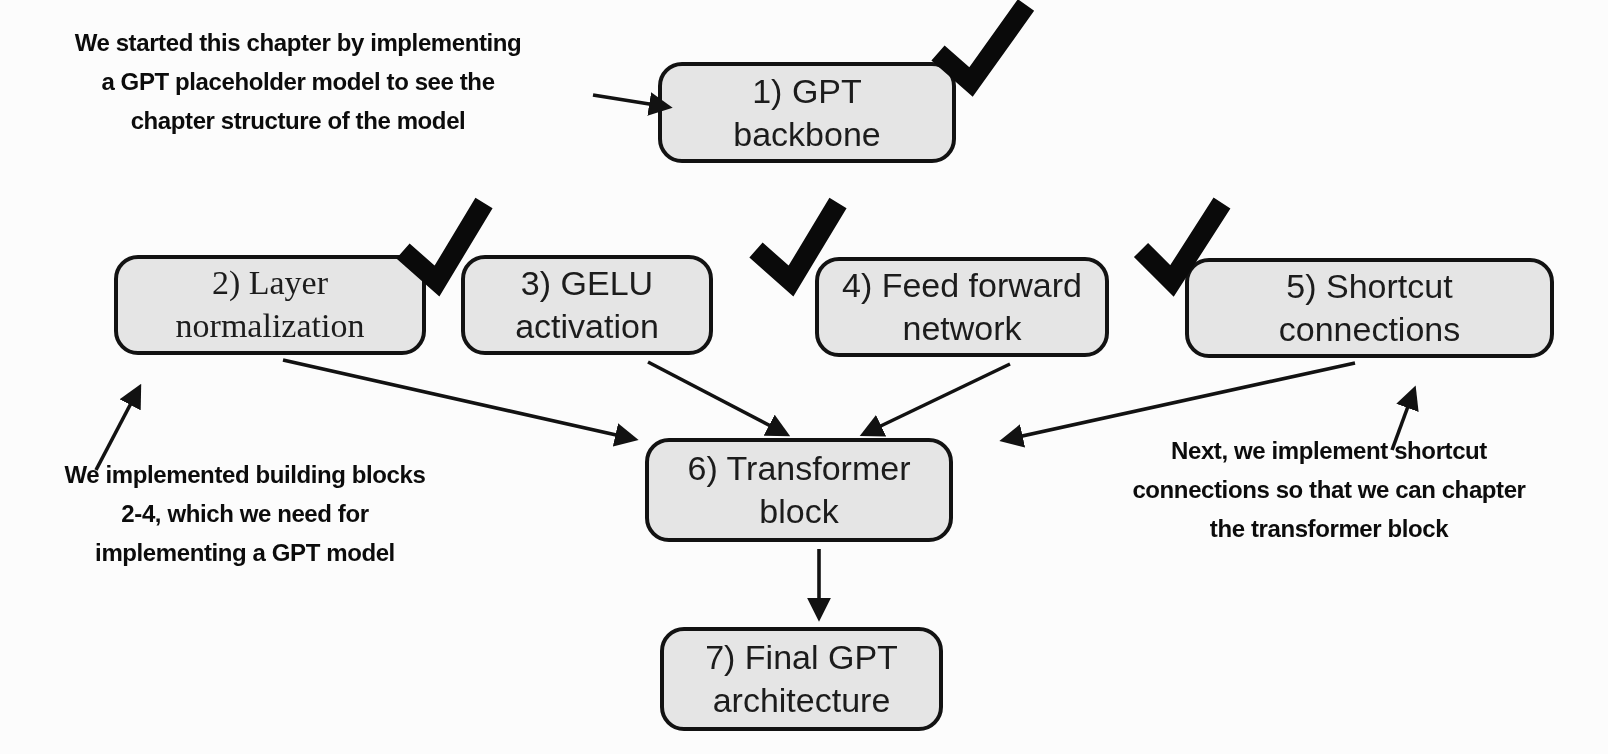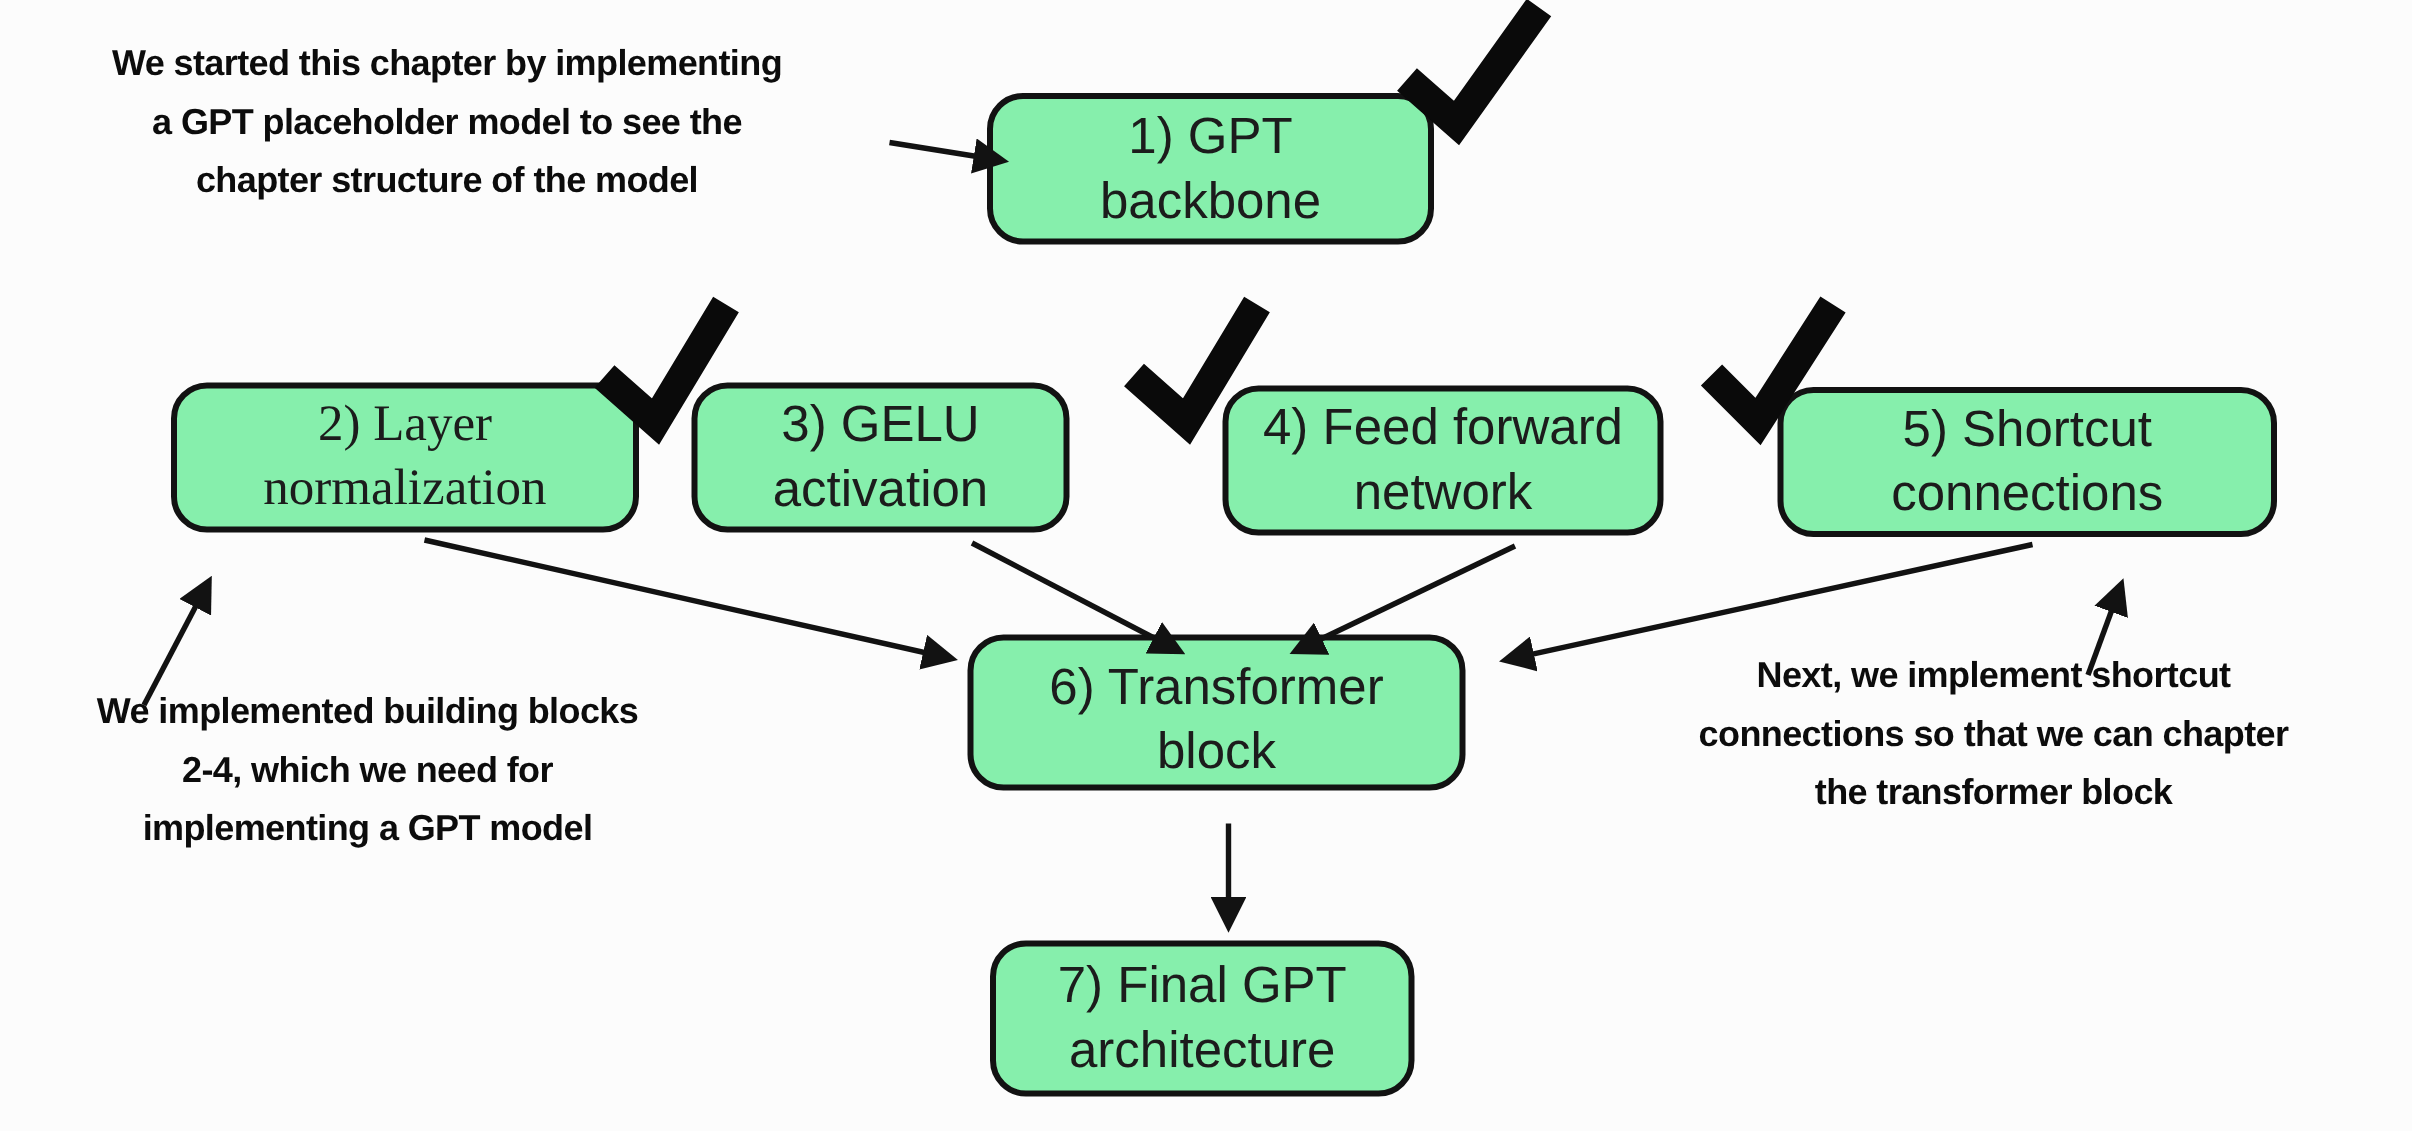--- a/index.html
+++ b/index.html
@@ -8,39 +8,39 @@
     width: 1608px;
     height: 754px;
     background: #fcfcfc;
     overflow: hidden;
     font-family: "Liberation Sans", sans-serif;
   }
   
   .node {
     position: absolute;
     box-sizing: border-box;
-    background: #86efac;
+    background: #e5e5e5;
     border: 4px solid #121212;
     border-radius: 24px;
     display: flex;
     flex-direction: column;
     align-items: center;
     justify-content: center;
     text-align: center;
     font-size: 34px;
     line-height: 1.26;
     color: #1c1c1c;
     z-index: 1;
   }
   #box-0 { left: 658px;  top: 62px;  width: 298px; height: 101px; }
   #box-1 { left: 114px;  top: 255px; width: 312px; height: 100px; font-family: Liberation Serif, serif; }
   #box-2 { left: 461px;  top: 255px; width: 252px; height: 100px; }
   #box-3 { left: 815px;  top: 257px; width: 294px; height: 100px; }
-  #box-4 { left: 1185px; top: 258px; width: 333px; height: 100px; }
-  #box-5 { left: 645px;  top: 423px; width: 332px; height: 104px; justify-content: flex-end; }
+  #box-4 { left: 1185px; top: 258px; width: 369px; height: 100px; }
+  #box-5 { left: 645px;  top: 438px; width: 308px; height: 104px; }
   #box-6 { left: 660px;  top: 627px; width: 283px; height: 104px; }
   
   .anno {
     position: absolute;
     z-index: 1;
     font-weight: bold;
     font-size: 24px;
     line-height: 1.62;
     letter-spacing: -0.4px;
     text-align: center;

